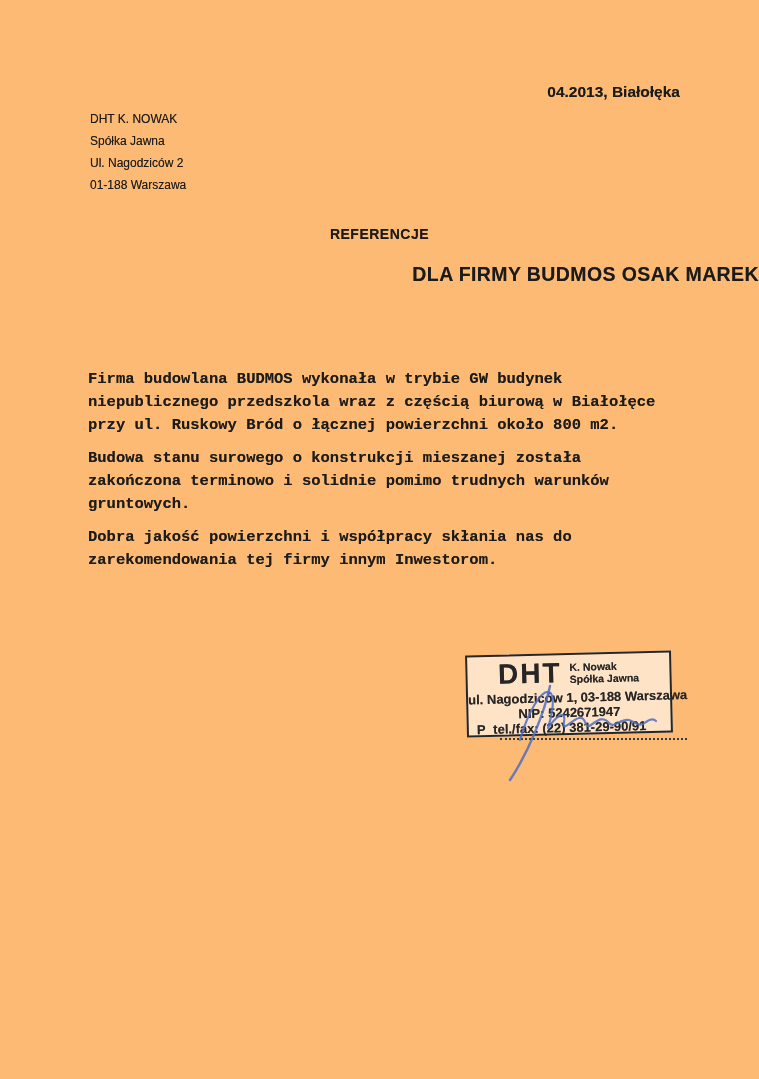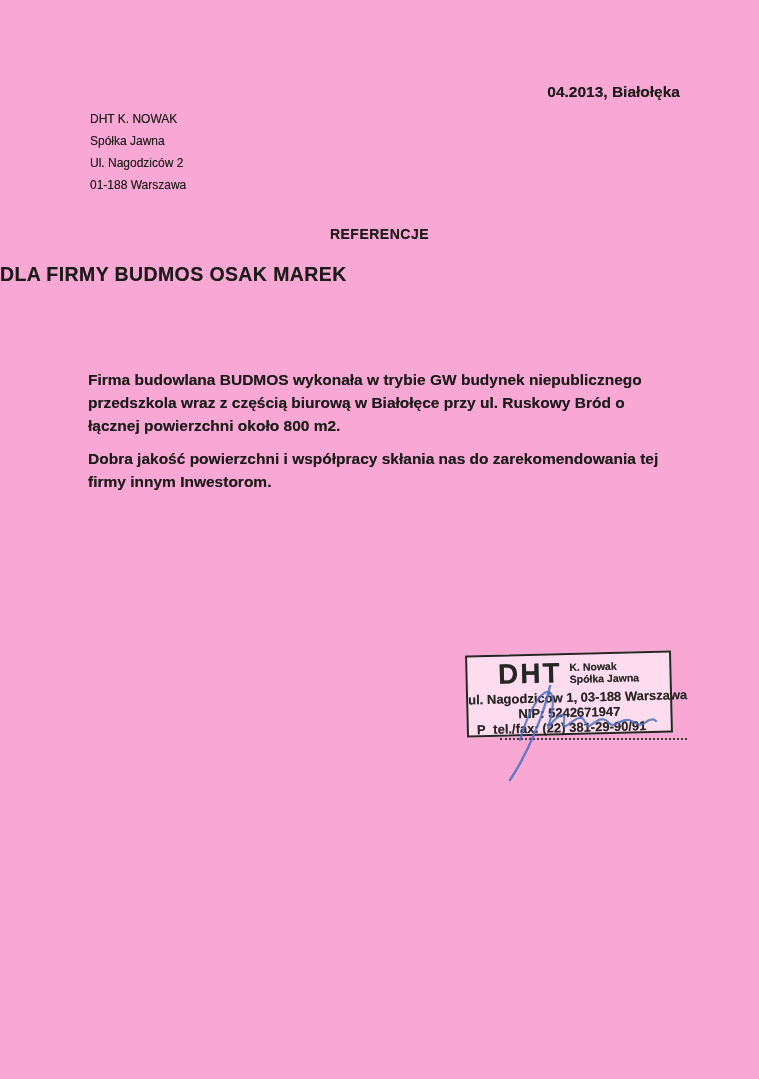--- a/index.html
+++ b/index.html
@@ -1,21 +1,21 @@
 <!DOCTYPE html>
 <html><head>
 <meta charset="utf-8">
 <style>
   * { margin: 0; padding: 0; box-sizing: border-box; }
   html, body { background: #ffffff; }
   .page {
     position: relative;
     width: 759px;
     height: 1079px;
-    background: #f9a8d4;
+    background: #fdba74;
     font-family: "Liberation Sans", sans-serif;
     color: #1b1b1b;
     overflow: hidden;
   }
   .scan-text { text-shadow: 0 0 0.5px rgba(20,20,20,0.55); }
 
   .date-line {
     position: absolute;
     top: 83px;
     right: 79px;
@@ -40,34 +40,35 @@
     text-align: center;
     font-size: 14px;
     font-weight: 700;
     letter-spacing: 0.5px;
   }
   .doc-subtitle {
     position: absolute;
     top: 263px;
     left: 0;
     width: 100%;
-    text-align: left;
+    text-align: right;
     font-size: 19.5px;
     font-weight: 700;
     letter-spacing: 0.4px;
   }
 
   .body-block {
     position: absolute;
     top: 368px;
     left: 88px;
     width: 590px;
     font-size: 15.5px;
     font-weight: 600;
     line-height: 23px;
+    font-family: Liberation Mono, monospace;
   }
   .body-block p { margin-bottom: 10px; }
 
   
   .stamp {
     position: absolute;
     top: 653px;
     left: 466px;
     width: 206px;
     height: 82px;
@@ -155,20 +156,21 @@
     <div>Ul. Nagodziców 2</div>
     <div>01-188 Warszawa</div>
   </div>
 
   <div class="doc-title scan-text">REFERENCJE</div>
 
   <div class="doc-subtitle scan-text">DLA FIRMY BUDMOS OSAK MAREK</div>
 
   <div class="body-block scan-text">
     <p>Firma budowlana BUDMOS wykonała w trybie GW  budynek niepublicznego przedszkola wraz z częścią biurową w Białołęce przy ul. Ruskowy Bród o łącznej powierzchni około 800 m2.</p>
+    <p>Budowa stanu surowego o konstrukcji mieszanej została zakończona terminowo i solidnie pomimo trudnych warunków gruntowych.</p>
     <p>Dobra jakość powierzchni i współpracy skłania nas do zarekomendowania tej firmy innym Inwestorom.</p>
   </div>
 
   <div class="stamp scan-text">
     <div class="stamp-row-1">
       <span class="stamp-logo">DHT</span>
       <span class="stamp-owner">
         <div>K. Nowak</div>
         <div>Spółka Jawna</div>
       </span>

